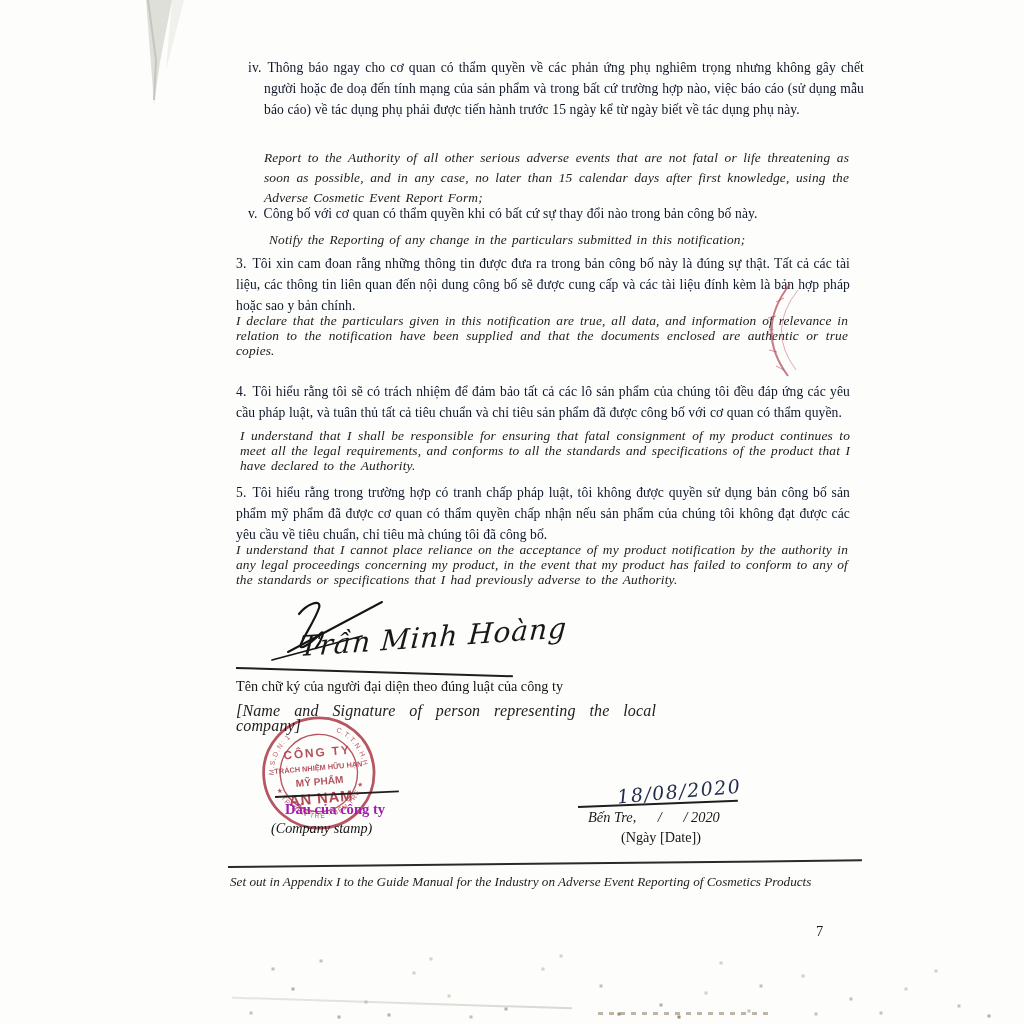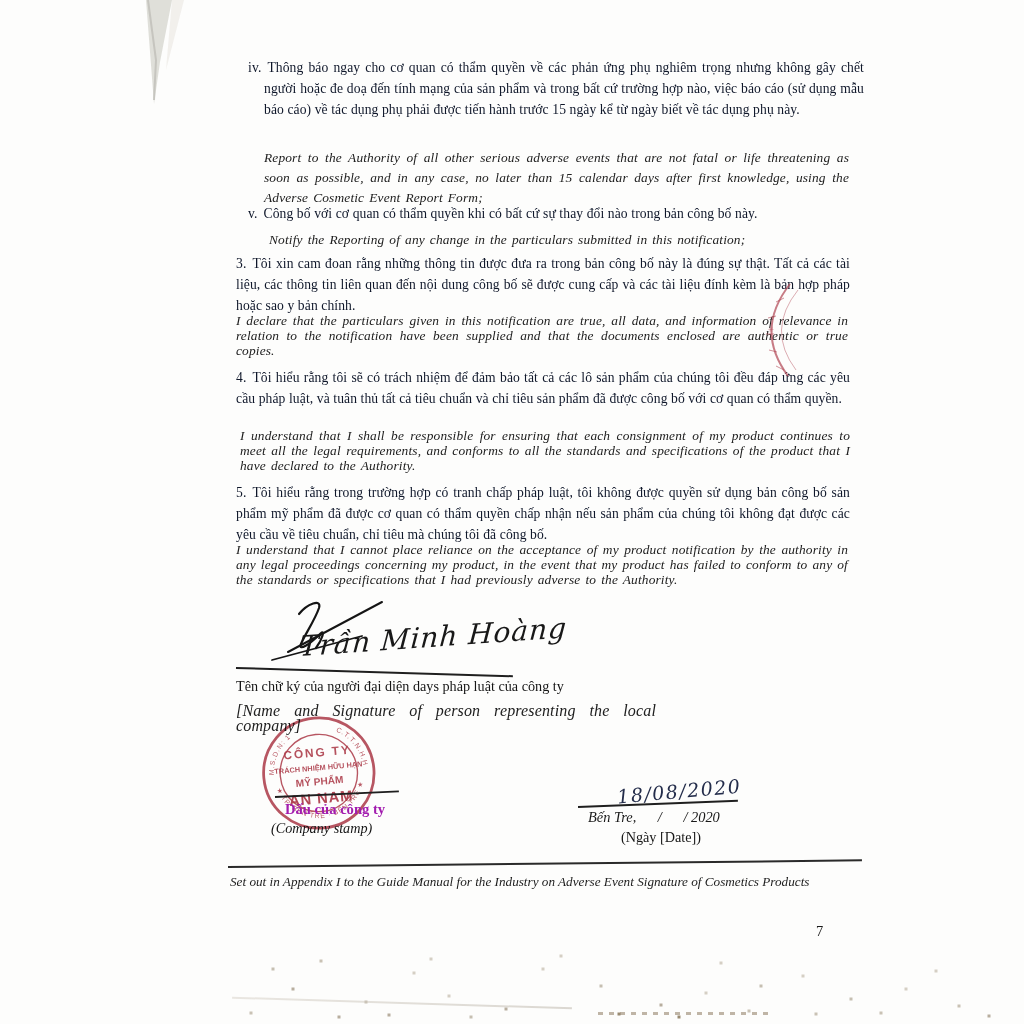--- a/index.html
+++ b/index.html
@@ -73,38 +73,38 @@
 <div class="abs para" style="left:248px;top:203px;width:596px;">
   <span class="num">v.</span><span>Công bố với cơ quan có thẩm quyền khi có bất cứ sự thay đổi nào trong bản công bố này.</span>
 </div>
 <div class="abs en en-loose" style="left:269px;top:230px;width:580px;">Notify the Reporting of any change in the particulars submitted in this notification;</div>
 
 <div class="abs para" style="left:236px;top:253px;width:614px;">
   <span class="num">3.</span><span>Tôi xin cam đoan rằng những thông tin được đưa ra trong bản công bố này là đúng sự thật. Tất cả các tài liệu, các thông tin liên quan đến nội dung công bố sẽ được cung cấp và các tài liệu đính kèm là bản hợp pháp hoặc sao y bản chính.</span>
 </div>
 <div class="abs en" style="left:236px;top:313px;width:612px;">I declare that the particulars given in this notification are true, all data, and information of relevance in relation to the notification have been supplied and that the documents enclosed are authentic or true copies.</div>
 
-<div class="abs para" style="left:236px;top:367px;width:614px;">
+<div class="abs para" style="left:236px;top:381px;width:614px;">
   <span class="num">4.</span><span>Tôi hiểu rằng tôi sẽ có trách nhiệm để đảm bảo tất cả các lô sản phẩm của chúng tôi đều đáp ứng các yêu cầu pháp luật, và tuân thủ tất cả tiêu chuẩn và chỉ tiêu sản phẩm đã được công bố với cơ quan có thẩm quyền.</span>
 </div>
-<div class="abs en" style="left:240px;top:428px;width:610px;">I understand that I shall be responsible for ensuring that each consignment of my product continues to meet all the legal requirements, and conforms to all the standards and specifications of the product that I have declared to the Authority.</div>
+<div class="abs en" style="left:240px;top:428px;width:610px;">I understand that I shall be responsible for ensuring that fatal consignment of my product continues to meet all the legal requirements, and conforms to all the standards and specifications of the product that I have declared to the Authority.</div>
 
 <div class="abs para" style="left:236px;top:482px;width:614px;">
   <span class="num">5.</span><span>Tôi hiểu rằng trong trường hợp có tranh chấp pháp luật, tôi không được quyền sử dụng bản công bố sản phẩm mỹ phẩm đã được cơ quan có thẩm quyền chấp nhận nếu sản phẩm của chúng tôi không đạt được các yêu cầu về tiêu chuẩn, chỉ tiêu mà chúng tôi đã công bố.</span>
 </div>
 <div class="abs en" style="left:236px;top:542px;width:612px;">I understand that I cannot place reliance on the acceptance of my product notification by the authority in any legal proceedings concerning my product, in the event that my product has failed to conform to any of the standards or specifications that I had previously adverse to the Authority.</div>
 
 <svg class="abs" style="left:252px;top:596px;" width="280" height="85" viewBox="0 0 280 85">
   <path d="M 47 18 C 55 8 70 2 67 12 C 63 24 52 40 49 48 C 46 56 58 48 68 38 C 74 32 70 44 64 52" stroke="#151515" stroke-width="2.2" fill="none" stroke-linecap="round"></path>
   <path d="M 130 6 L 36 56" stroke="#151515" stroke-width="2" fill="none" stroke-linecap="round"></path>
   <path d="M 110 40 L 20 64" stroke="#151515" stroke-width="1.8" fill="none" stroke-linecap="round"></path>
 </svg>
 <div class="abs sig-name" style="left:300px;top:630px;">Trần Minh Hoàng</div>
 <div class="abs rule" style="left:236px;top:667px;width:277px;transform:rotate(1.7deg);"></div>
-<div class="abs caption" style="left:236px;top:678px;width:420px;">Tên chữ ký của người đại diện days pháp luật của công ty</div>
+<div class="abs caption" style="left:236px;top:678px;width:420px;">Tên chữ ký của người đại diện theo đúng luật của công ty</div>
 <div class="abs en" style="left:236px;top:703px;width:420px;font-size:16px;">[Name and Signature of person representing the local company]</div>
 
 <div class="abs stamp-wrap" style="left:250px;top:704px;">
   <svg width="138" height="138" viewBox="0 0 150 150">
     <g stroke="#b0404e" fill="none" opacity="0.88">
       <circle cx="75" cy="75" r="60" stroke-width="3"></circle>
       <circle cx="75" cy="75" r="42" stroke-width="1.5"></circle>
     </g>
     <defs>
       <path id="ringTop" d="M 26 75 A 49 49 0 1 1 124 75"></path>
@@ -139,14 +139,14 @@
   <line x1="30" y1="86" x2="38" y2="90" stroke="#b24a57" stroke-width="1" opacity="0.6"></line>
   <text x="22" y="52" font-size="7" fill="#b24a57" opacity="0.7">✳</text>
 </svg>
 
 <div class="abs date-hand" style="left:617px;top:780px;">18/08/2020</div>
 <div class="abs rule" style="left:578px;top:806px;width:160px;transform:rotate(-2.2deg);"></div>
 <div class="abs date-place" style="left:588px;top:809px;font-family:Liberation Serif, serif;">Bến Tre,      /      / 2020</div>
 <div class="abs caption" style="left:621px;top:829px;">(Ngày [Date])</div>
 
 <div class="abs rule thick" style="left:228px;top:866px;width:634px;transform:rotate(-0.6deg);"></div>
-<div class="abs footer-note" style="left:230px;top:872px;width:585px;">Set out in Appendix I to the Guide Manual for the Industry on Adverse Event Signature of Cosmetics Products</div>
+<div class="abs footer-note" style="left:230px;top:872px;width:585px;">Set out in Appendix I to the Guide Manual for the Industry on Adverse Event Reporting of Cosmetics Products</div>
 <div class="abs page-num" style="left:816px;top:923px;">7</div>
 
 </body></html>

